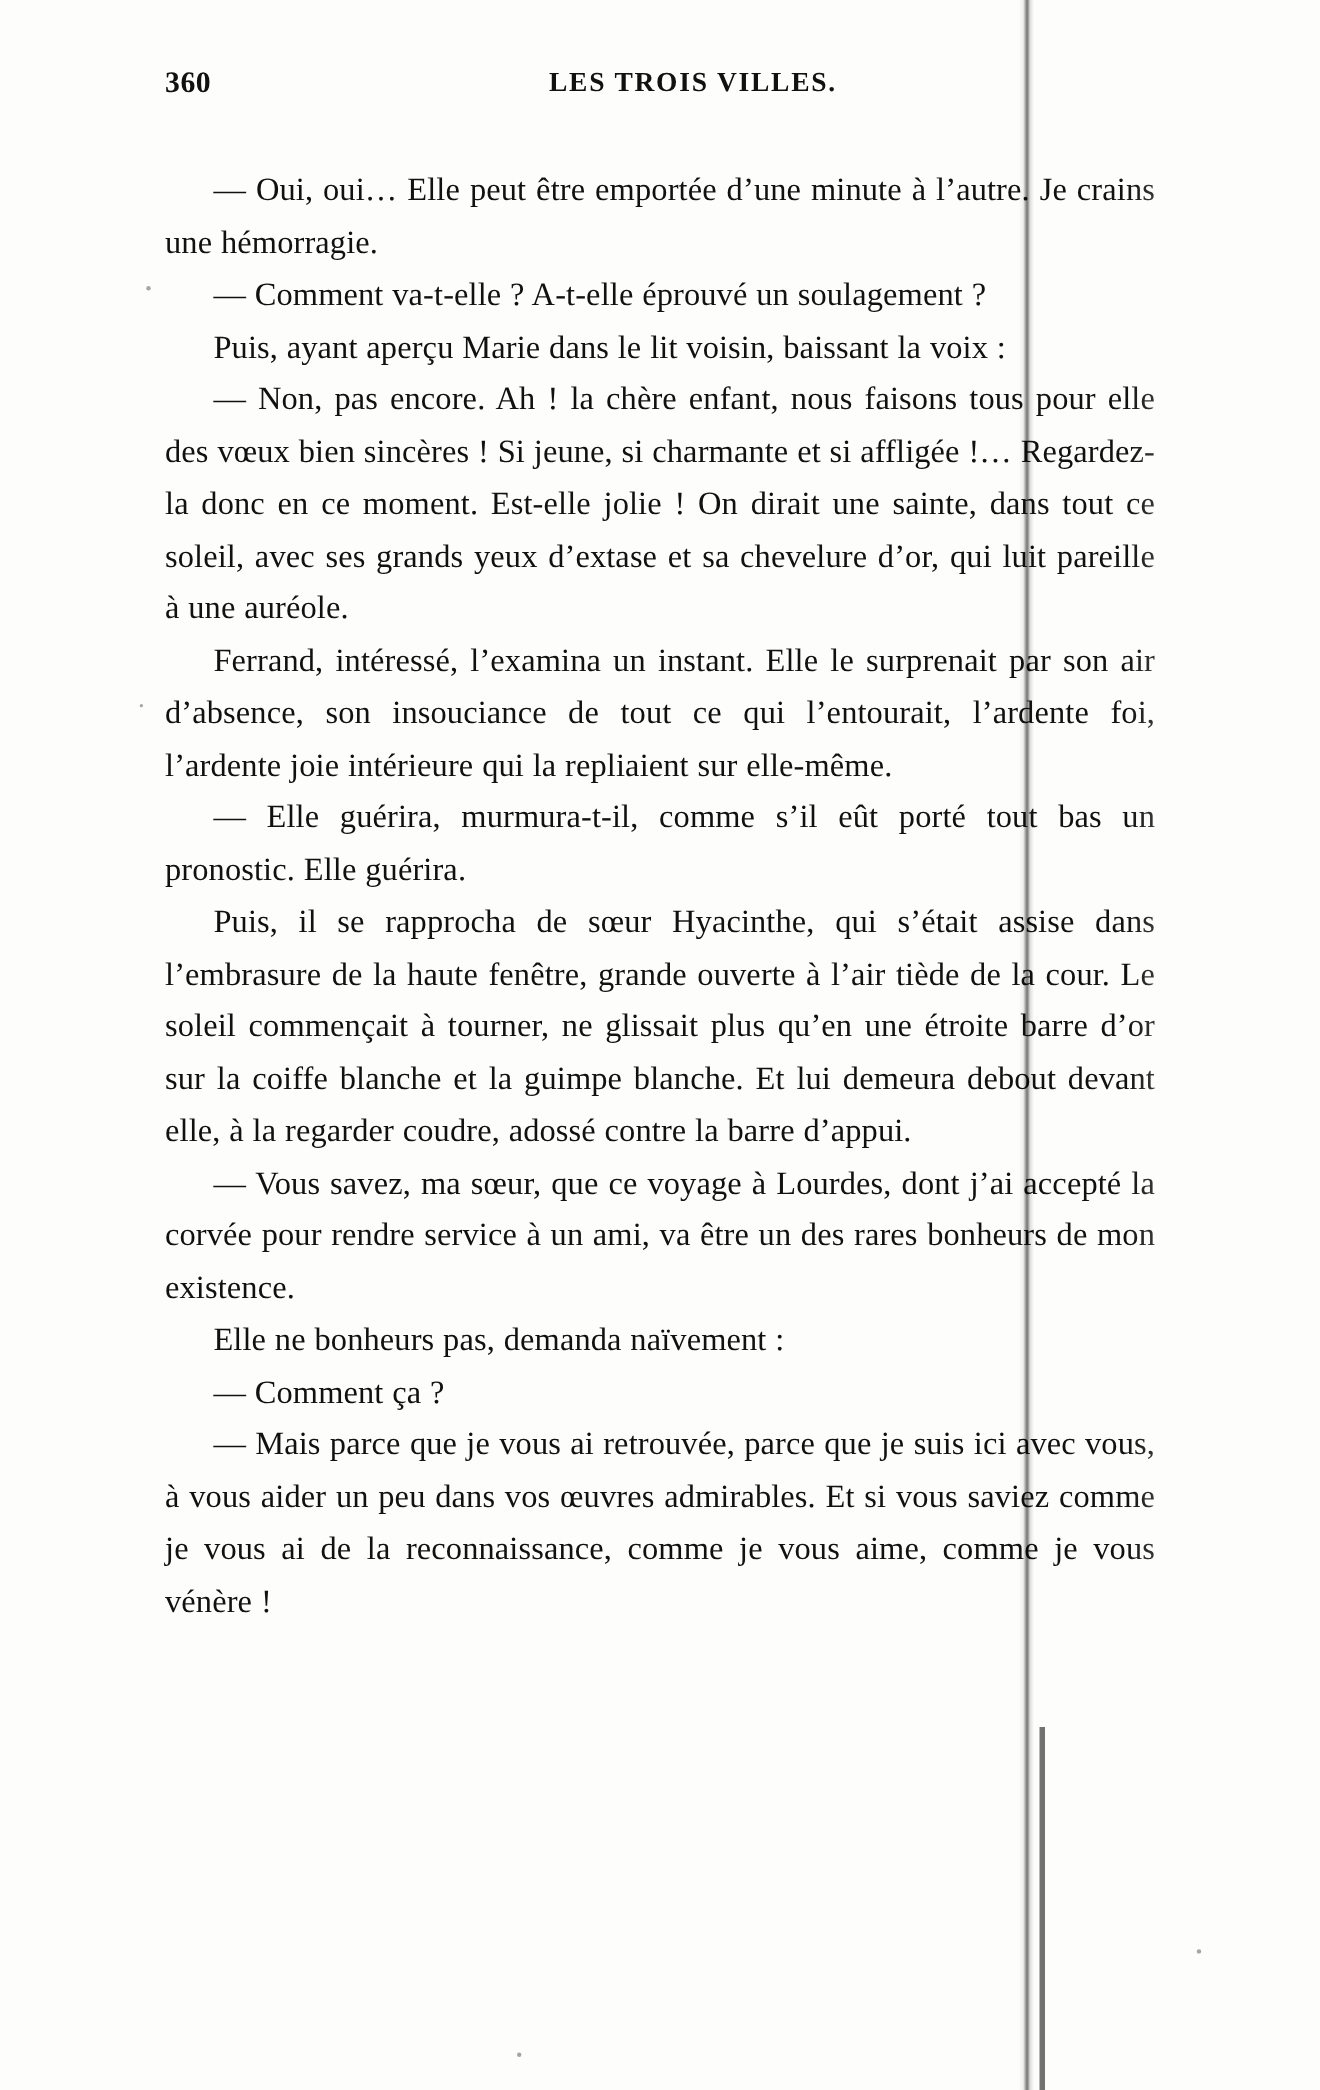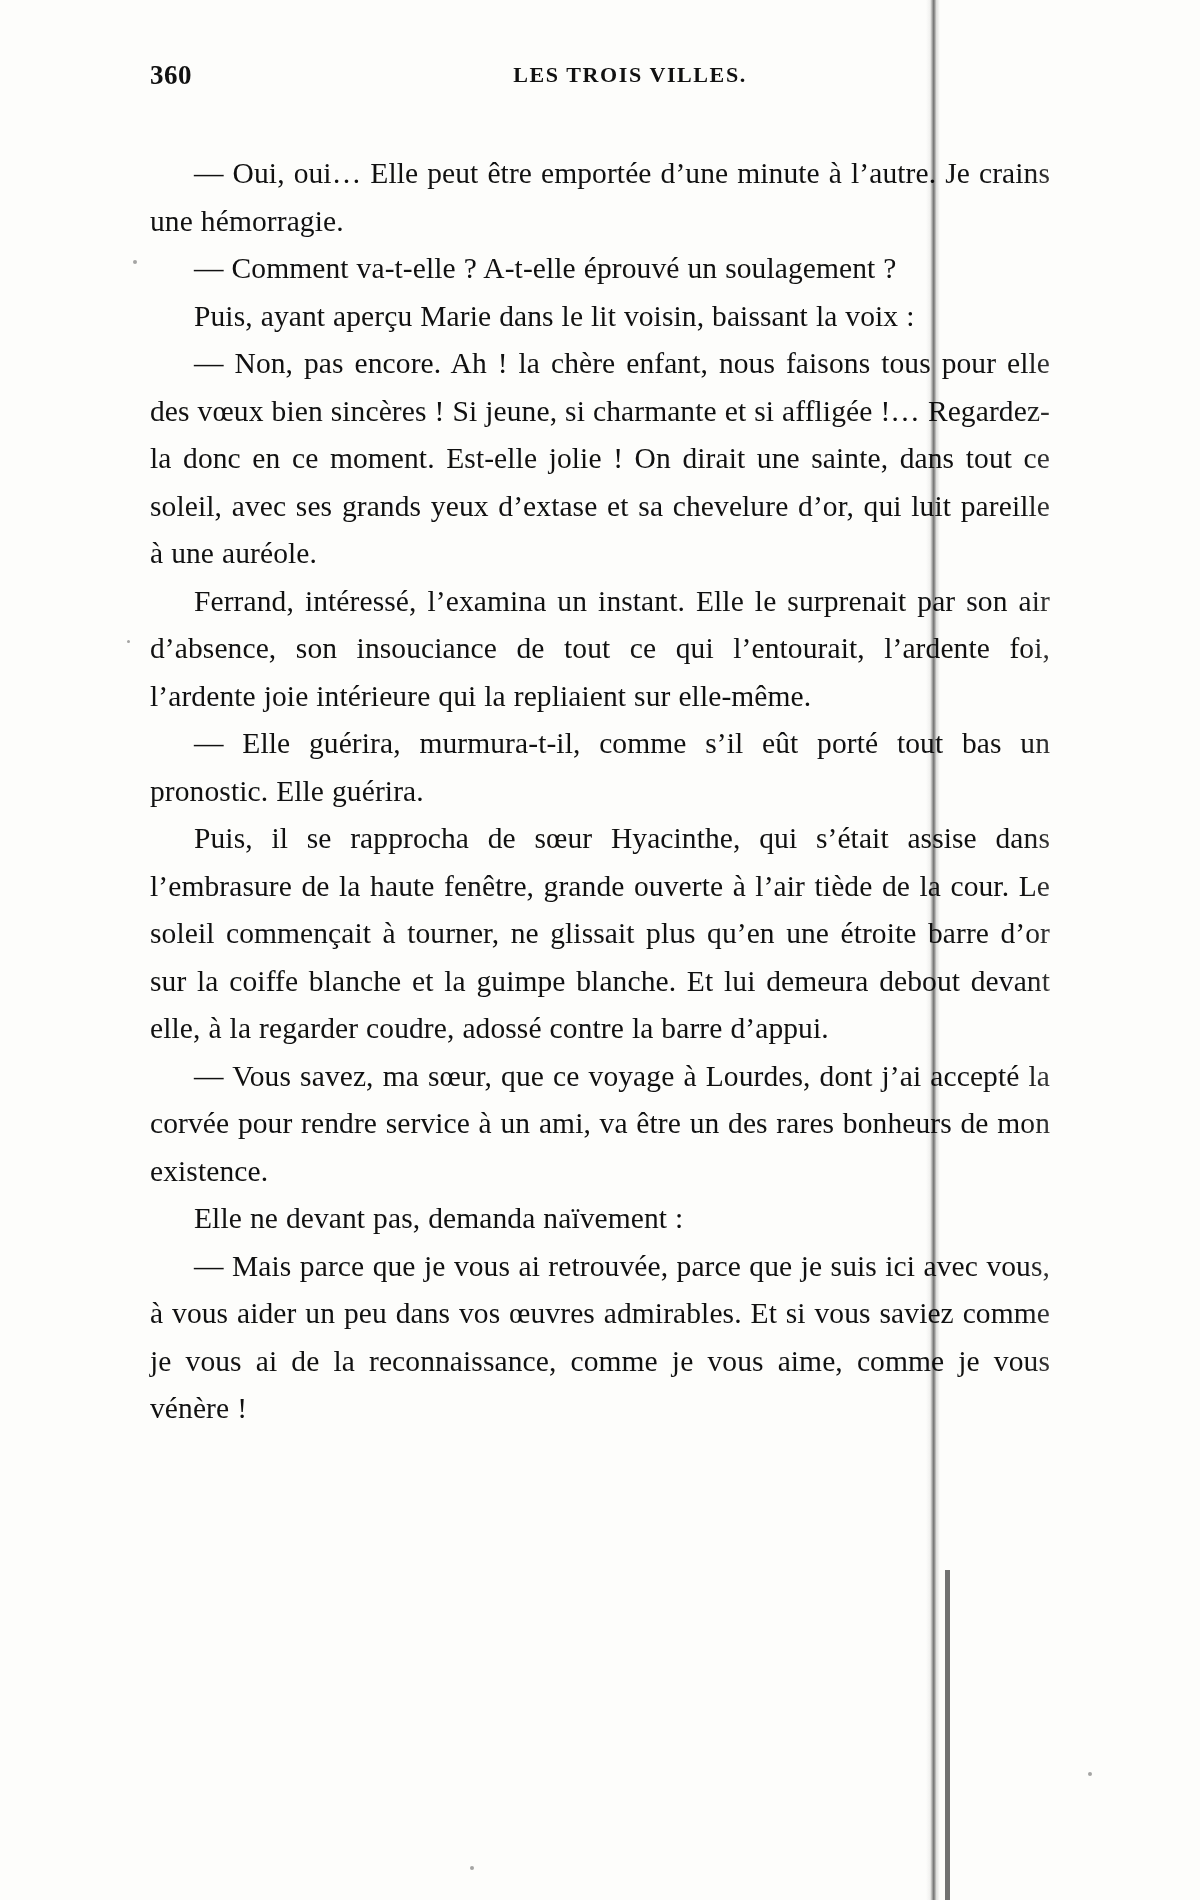--- a/index.html
+++ b/index.html
@@ -63,21 +63,21 @@
     font-weight: 700;
     letter-spacing: 0.5px;
     color: #111;
   }
   .running-head {
     position: absolute;
     left: 200px;
     top: 2px;
     width: 560px;
     text-align: center;
-    font-size: 22px;
+    font-size: 25px;
     font-weight: 700;
     letter-spacing: 1.6px;
     color: #111;
     font-family: "Liberation Serif", serif;
   }
   .body-text {
     margin-top: 26px;
     width: 900px;
     font-size: 29.5px;
     line-height: 47.5px;
@@ -125,21 +125,22 @@
 
     <div class="body-text">
       <p>— Oui, oui… Elle peut être emportée d’une minute à l’autre. Je crains une hémorragie.</p>
       <p>— Comment va-t-elle ? A-t-elle éprouvé un soulagement ?</p>
       <p>Puis, ayant aperçu Marie dans le lit voisin, baissant la voix :</p>
       <p>— Non, pas encore. Ah ! la chère enfant, nous faisons tous pour elle des vœux bien sincères ! Si jeune, si charmante et si affligée !… Regardez-la donc en ce moment. Est-elle jolie ! On dirait une sainte, dans tout ce soleil, avec ses grands yeux d’extase et sa chevelure d’or, qui luit pareille à une auréole.</p>
       <p>Ferrand, intéressé, l’examina un instant. Elle le surprenait par son air d’absence, son insouciance de tout ce qui l’entourait, l’ardente foi, l’ardente joie intérieure qui la repliaient sur elle-même.</p>
       <p>— Elle guérira, murmura-t-il, comme s’il eût porté tout bas un pronostic. Elle guérira.</p>
       <p>Puis, il se rapprocha de sœur Hyacinthe, qui s’était assise dans l’embrasure de la haute fenêtre, grande ouverte à l’air tiède de la cour. Le soleil commençait à tourner, ne glissait plus qu’en une étroite barre d’or sur la coiffe blanche et la guimpe blanche. Et lui demeura debout devant elle, à la regarder coudre, adossé contre la barre d’appui.</p>
       <p>— Vous savez, ma sœur, que ce voyage à Lourdes, dont j’ai accepté la corvée pour rendre service à un ami, va être un des rares bonheurs de mon existence.</p>
-      <p>Elle ne devant pas, demanda naïvement :</p>
+      <p>Elle ne bonheurs pas, demanda naïvement :</p>
+      <p>— Comment ça ?</p>
       <p>— Mais parce que je vous ai retrouvée, parce que je suis ici avec vous, à vous aider un peu dans vos œuvres admirables. Et si vous saviez comme je vous ai de la reconnaissance, comme je vous aime, comme je vous vénère !</p>
     </div>
 
   </div>
 
   <div class="gutter"></div>
   <div class="gutter2"></div>
   <div class="fade-edge"></div>
 
   <div class="speck" style="left:133px; top:260px; width:4px; height:4px;"></div>

